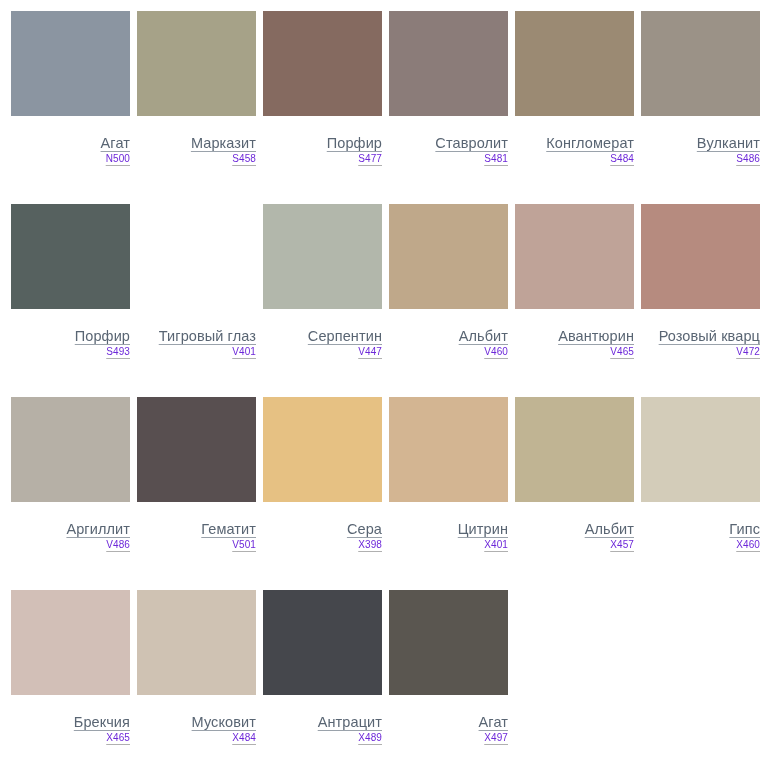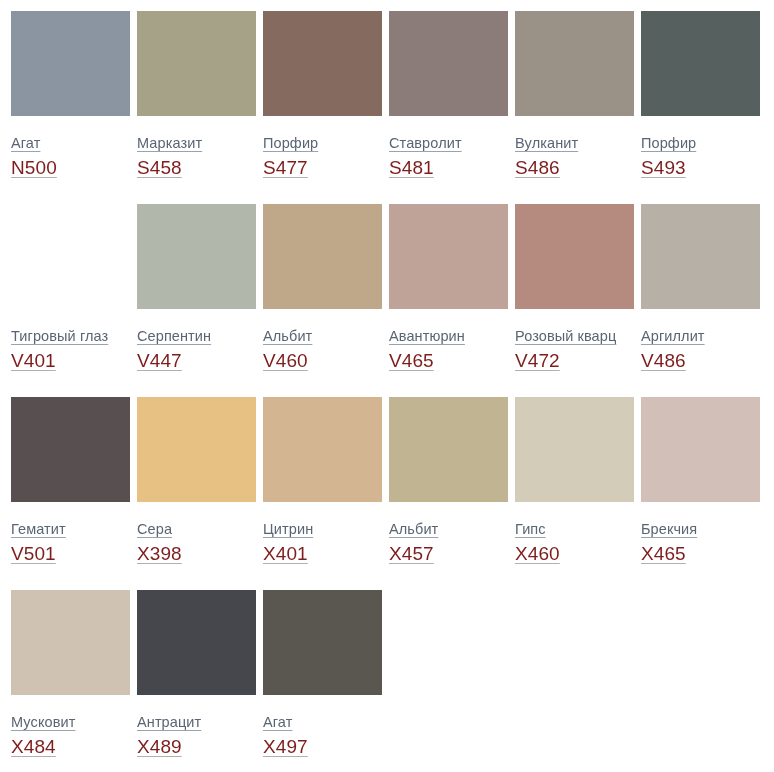--- a/index.html
+++ b/index.html
@@ -24,21 +24,21 @@
     grid-template-rows: repeat(4, 193px);
     column-gap: 7px;
     row-gap: 0px;
     align-content: start;
   }
 
   .swatch-cell {
     width: 119px;
     display: flex;
     flex-direction: column;
-    align-items: flex-start;
+    align-items: flex-end;
   }
 
   .swatch-chip {
     width: 119px;
     height: 105px;
     display: block;
   }
 
   .swatch-name {
     display: inline-block;
@@ -49,24 +49,24 @@
     text-decoration: underline;
     text-decoration-color: #9aa2ab;
     text-underline-offset: 3px;
     text-decoration-thickness: 1px;
     white-space: nowrap;
     letter-spacing: 0.1px;
   }
 
   .swatch-code {
     display: inline-block;
-    margin-top: 9px;
-    font-size: 19px;
+    margin-top: 0;
+    font-size: 10px;
     line-height: 15px;
-    color: #7f1d1d;
+    color: #6d28d9;
     text-decoration: underline;
     text-decoration-color: #b0b0b0;
     text-underline-offset: 3px;
     text-decoration-thickness: 1px;
     white-space: nowrap;
     letter-spacing: 0.1px;
   }
 </style>
 </head>
 <body>
@@ -84,20 +84,25 @@
     </div>
     <div class="swatch-cell">
       <div class="swatch-chip" style="background-color: rgb(133, 106, 96);"></div>
       <a class="swatch-name">Порфир</a>
       <a class="swatch-code">S477</a>
     </div>
     <div class="swatch-cell">
       <div class="swatch-chip" style="background-color: rgb(139, 124, 121);"></div>
       <a class="swatch-name">Ставролит</a>
       <a class="swatch-code">S481</a>
+    </div>
+    <div class="swatch-cell">
+      <div class="swatch-chip" style="background-color: rgb(155, 138, 115);"></div>
+      <a class="swatch-name">Конгломерат</a>
+      <a class="swatch-code">S484</a>
     </div>
     <div class="swatch-cell">
       <div class="swatch-chip" style="background-color: rgb(155, 146, 135);"></div>
       <a class="swatch-name">Вулканит</a>
       <a class="swatch-code">S486</a>
     </div>
     <div class="swatch-cell">
       <div class="swatch-chip" style="background-color: rgb(86, 97, 95);"></div>
       <a class="swatch-name">Порфир</a>
       <a class="swatch-code">S493</a>

